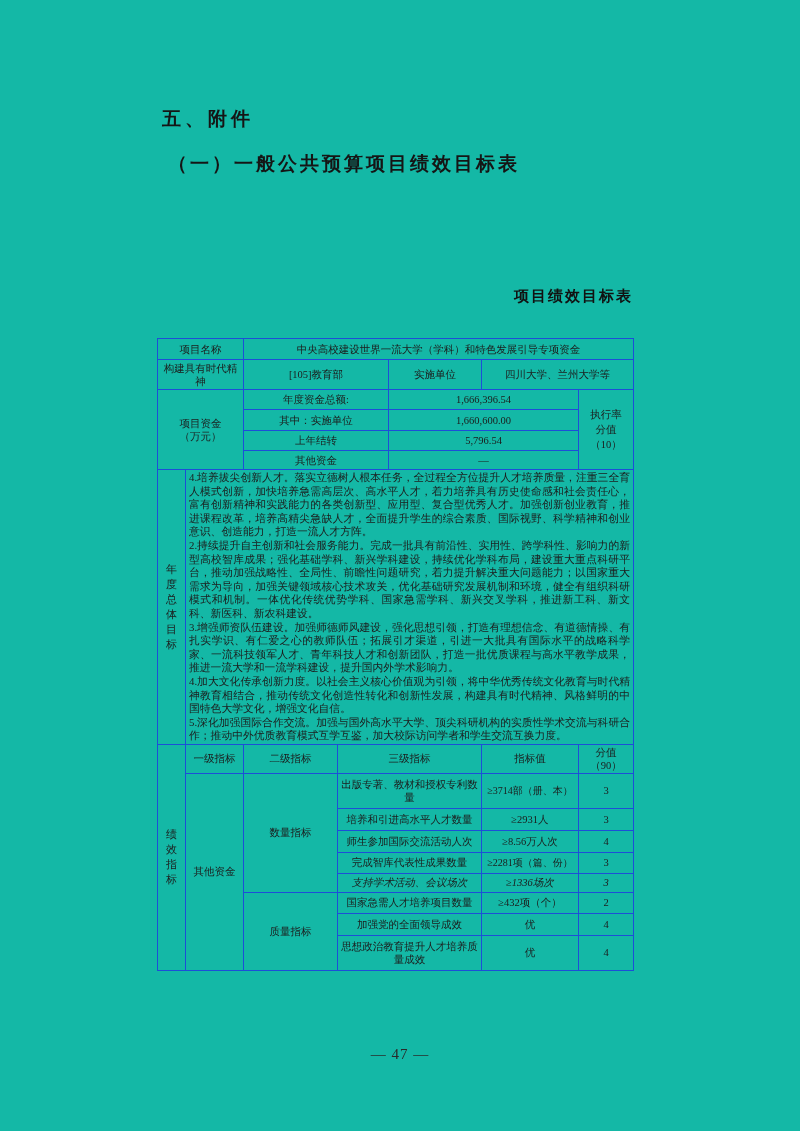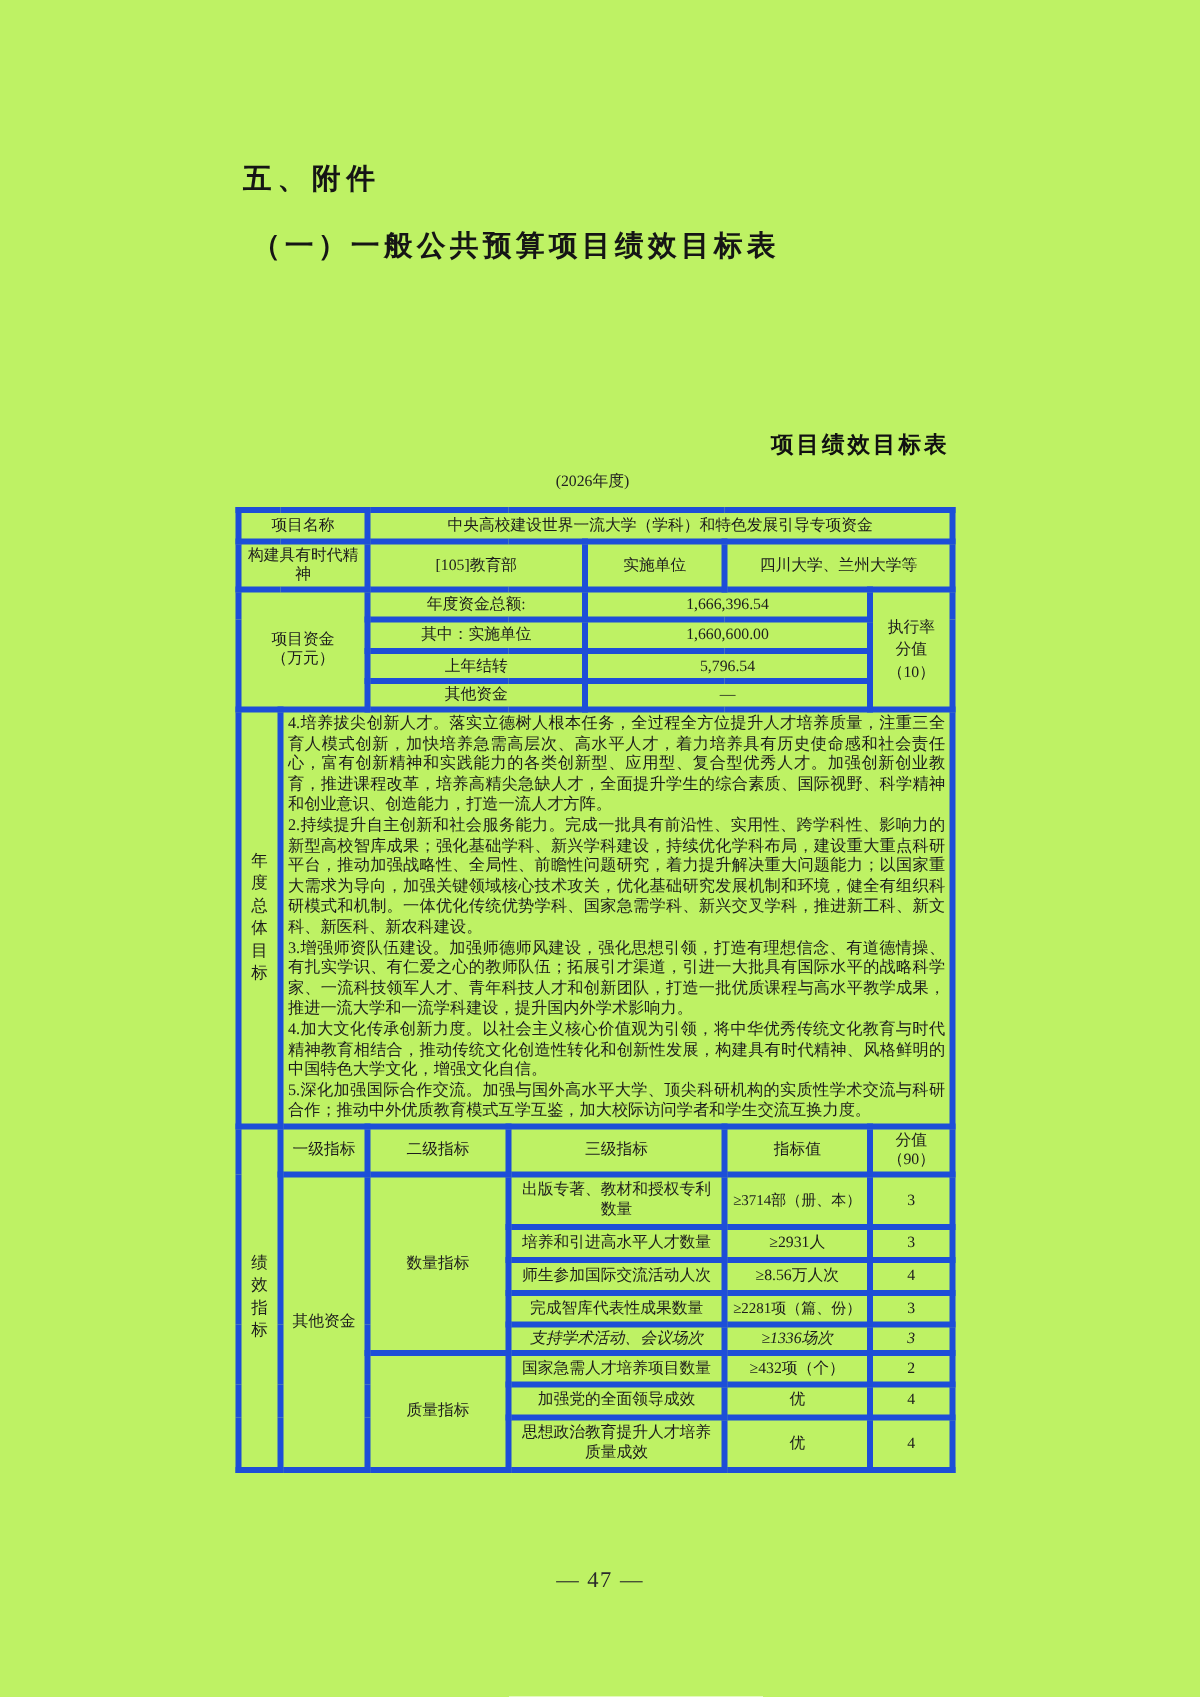--- a/index.html
+++ b/index.html
@@ -1,19 +1,19 @@
 <!DOCTYPE html>
 <html><head>
 <meta charset="utf-8">
 <style>
   html,body{margin:0;padding:0;background:#ffffff;}
   .page{
     position:relative;
     width:800px;height:1131px;
-    background:#bef264;
+    background:#14b8a6;
     font-family:"Liberation Serif","DejaVu Serif",serif;
     color:#1c1c1c;
     overflow:hidden;
   }
   .h1{
     position:absolute;left:162px;top:106px;
     font-family:"Liberation Sans","DejaVu Sans",sans-serif;
     font-size:19px;font-weight:bold;letter-spacing:4px;color:#151515;
   }
   .h2{
@@ -26,21 +26,21 @@
   }
   .tbl-subtitle{
     position:absolute;left:157px;top:314px;width:476px;
     text-align:center;font-size:10.5px;color:#222;
   }
   table.main{
     position:absolute;left:157px;top:338px;
     width:476px;table-layout:fixed;border-collapse:collapse;
   }
   table.main td{
-    border:4px solid #1d4ed8;
+    border:1px solid #1d4ed8;
     padding:1px 3px;
     font-size:10.5px;line-height:13px;
     text-align:center;vertical-align:middle;
     color:#1c1c1c;
     overflow:hidden;
   }
   td.ta-l{text-align:left;padding-left:4px;}
   td.ta-r{text-align:right;padding-right:3px;}
   td.val{text-align:right;padding-right:4px;}
   td.goal{
@@ -70,21 +70,20 @@
 </style>
 </head>
 <body>
 
 <div class="page">
 
   <div class="h1">五、附件</div>
   <div class="h2">（一）一般公共预算项目绩效目标表</div>
 
   <div class="tbl-title">项目绩效目标表</div>
-  <div class="tbl-subtitle">(2026年度)</div>
 
   <table class="main">
     <colgroup>
       <col style="width:28px">
         <col style="width:58px">
         <col style="width:94px">
       <col style="width:51px">
         <col style="width:93px">
         <col style="width:97px">
       <col style="width:55px">

